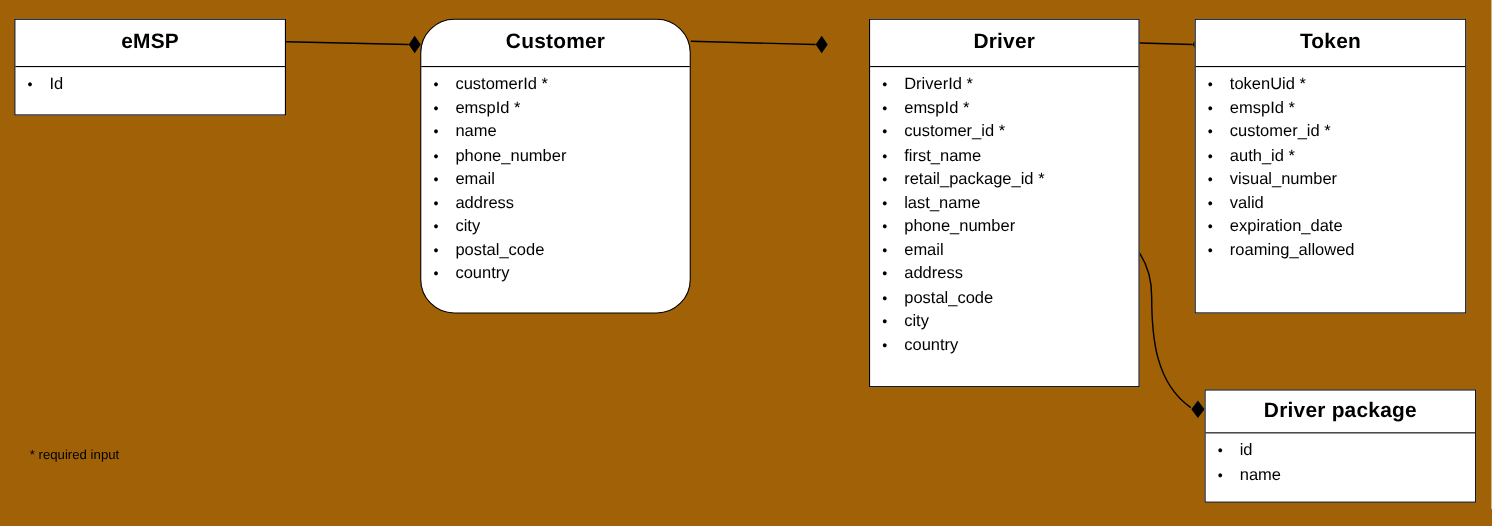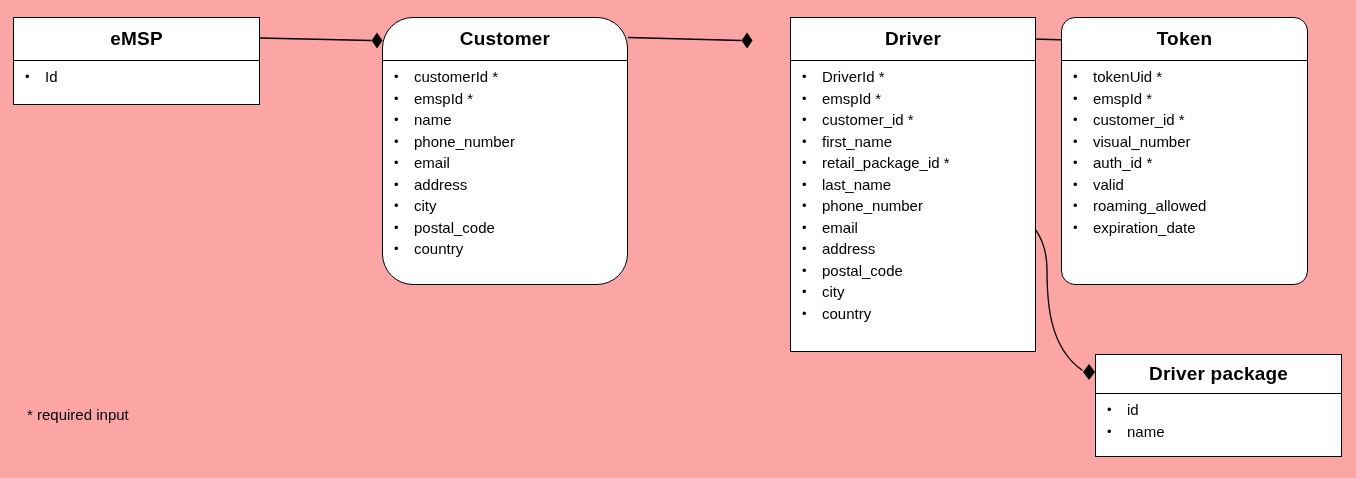--- a/index.html
+++ b/index.html
@@ -1,20 +1,20 @@
 <!DOCTYPE html>
 <html><head>
 <meta charset="utf-8">
 <style>
   * { margin:0; padding:0; box-sizing:border-box; }
   html,body { background:#ffffff; }
   body { font-family:"Liberation Sans", sans-serif; color:#000; }
   .canvas {
     position:relative; width:1356px; height:478px;
-    background:#fca5a5; overflow:hidden;padding-left:32px;
+    background:#a16207; overflow:hidden;padding-left:32px;
   }
   .connectors { position:absolute; left:0; top:0; width:1356px; height:478px; z-index:1; }
   .entity {
     position:absolute; background:#ffffff;
     border:1.5px solid #000; z-index:2;
   }
   .entity-header {
     border-bottom:1.5px solid #000;
     height:43px; display:flex; align-items:center; justify-content:center;
     font-weight:bold; font-size:19px; letter-spacing:0.2px;
@@ -25,23 +25,23 @@
     position:relative; padding-left:31px;
     font-size:15px; line-height:21.5px; white-space:nowrap;
   }
   .entity-fields li::before {
     content:"\2022"; position:absolute; left:11px; top:0;
     font-size:13px;
   }
   .entity-emsp     { left:13px;   top:17px;  width:247px; height:88px;  }
   .entity-customer { left:382px;  top:17px;  width:246px; height:268px;border-radius:31px; }
   .entity-driver   { left:752px;  top:17px;  width:246px; height:335px;margin-left:38px; }
-  .entity-token    { left:1061px; top:17px;  width:247px; height:268px;border-radius:14px; }
+  .entity-token    { left:1086px; top:17px;  width:247px; height:268px; }
   .entity-retail   { left:1095px; top:354px; width:247px; height:103px; }
-  .note { position:absolute; left:27px; top:406px; font-size:15px; z-index:2; }
+  .note { position:absolute; left:27px; top:406px; font-size:12px; z-index:2; }
 </style>
 </head>
 <body>
 
 <div class="canvas">
 
   <svg class="connectors" viewBox="0 0 1356 478" xmlns="http://www.w3.org/2000/svg">
     <g>
       <path d="M260,38 L371.5,40.5" stroke="#000" stroke-width="1.3" fill="none"></path>
       <polygon points="377,32.5 382.5,40.5 377,48.5 371.5,40.5" fill="#000"></polygon>
@@ -99,25 +99,25 @@
       <li>country</li>
     </ul>
   </div>
 
   <div class="entity entity-token">
     <div class="entity-header">Token</div>
     <ul class="entity-fields">
       <li>tokenUid *</li>
       <li>emspId *</li>
       <li>customer_id *</li>
+      <li>auth_id *</li>
       <li>visual_number</li>
-      <li>auth_id *</li>
       <li>valid</li>
+      <li>expiration_date</li>
       <li>roaming_allowed</li>
-      <li>expiration_date</li>
     </ul>
   </div>
 
   <div class="entity entity-retail">
     <div class="entity-header">Driver package</div>
     <ul class="entity-fields">
       <li>id</li>
       <li>name</li>
     </ul>
   </div>

